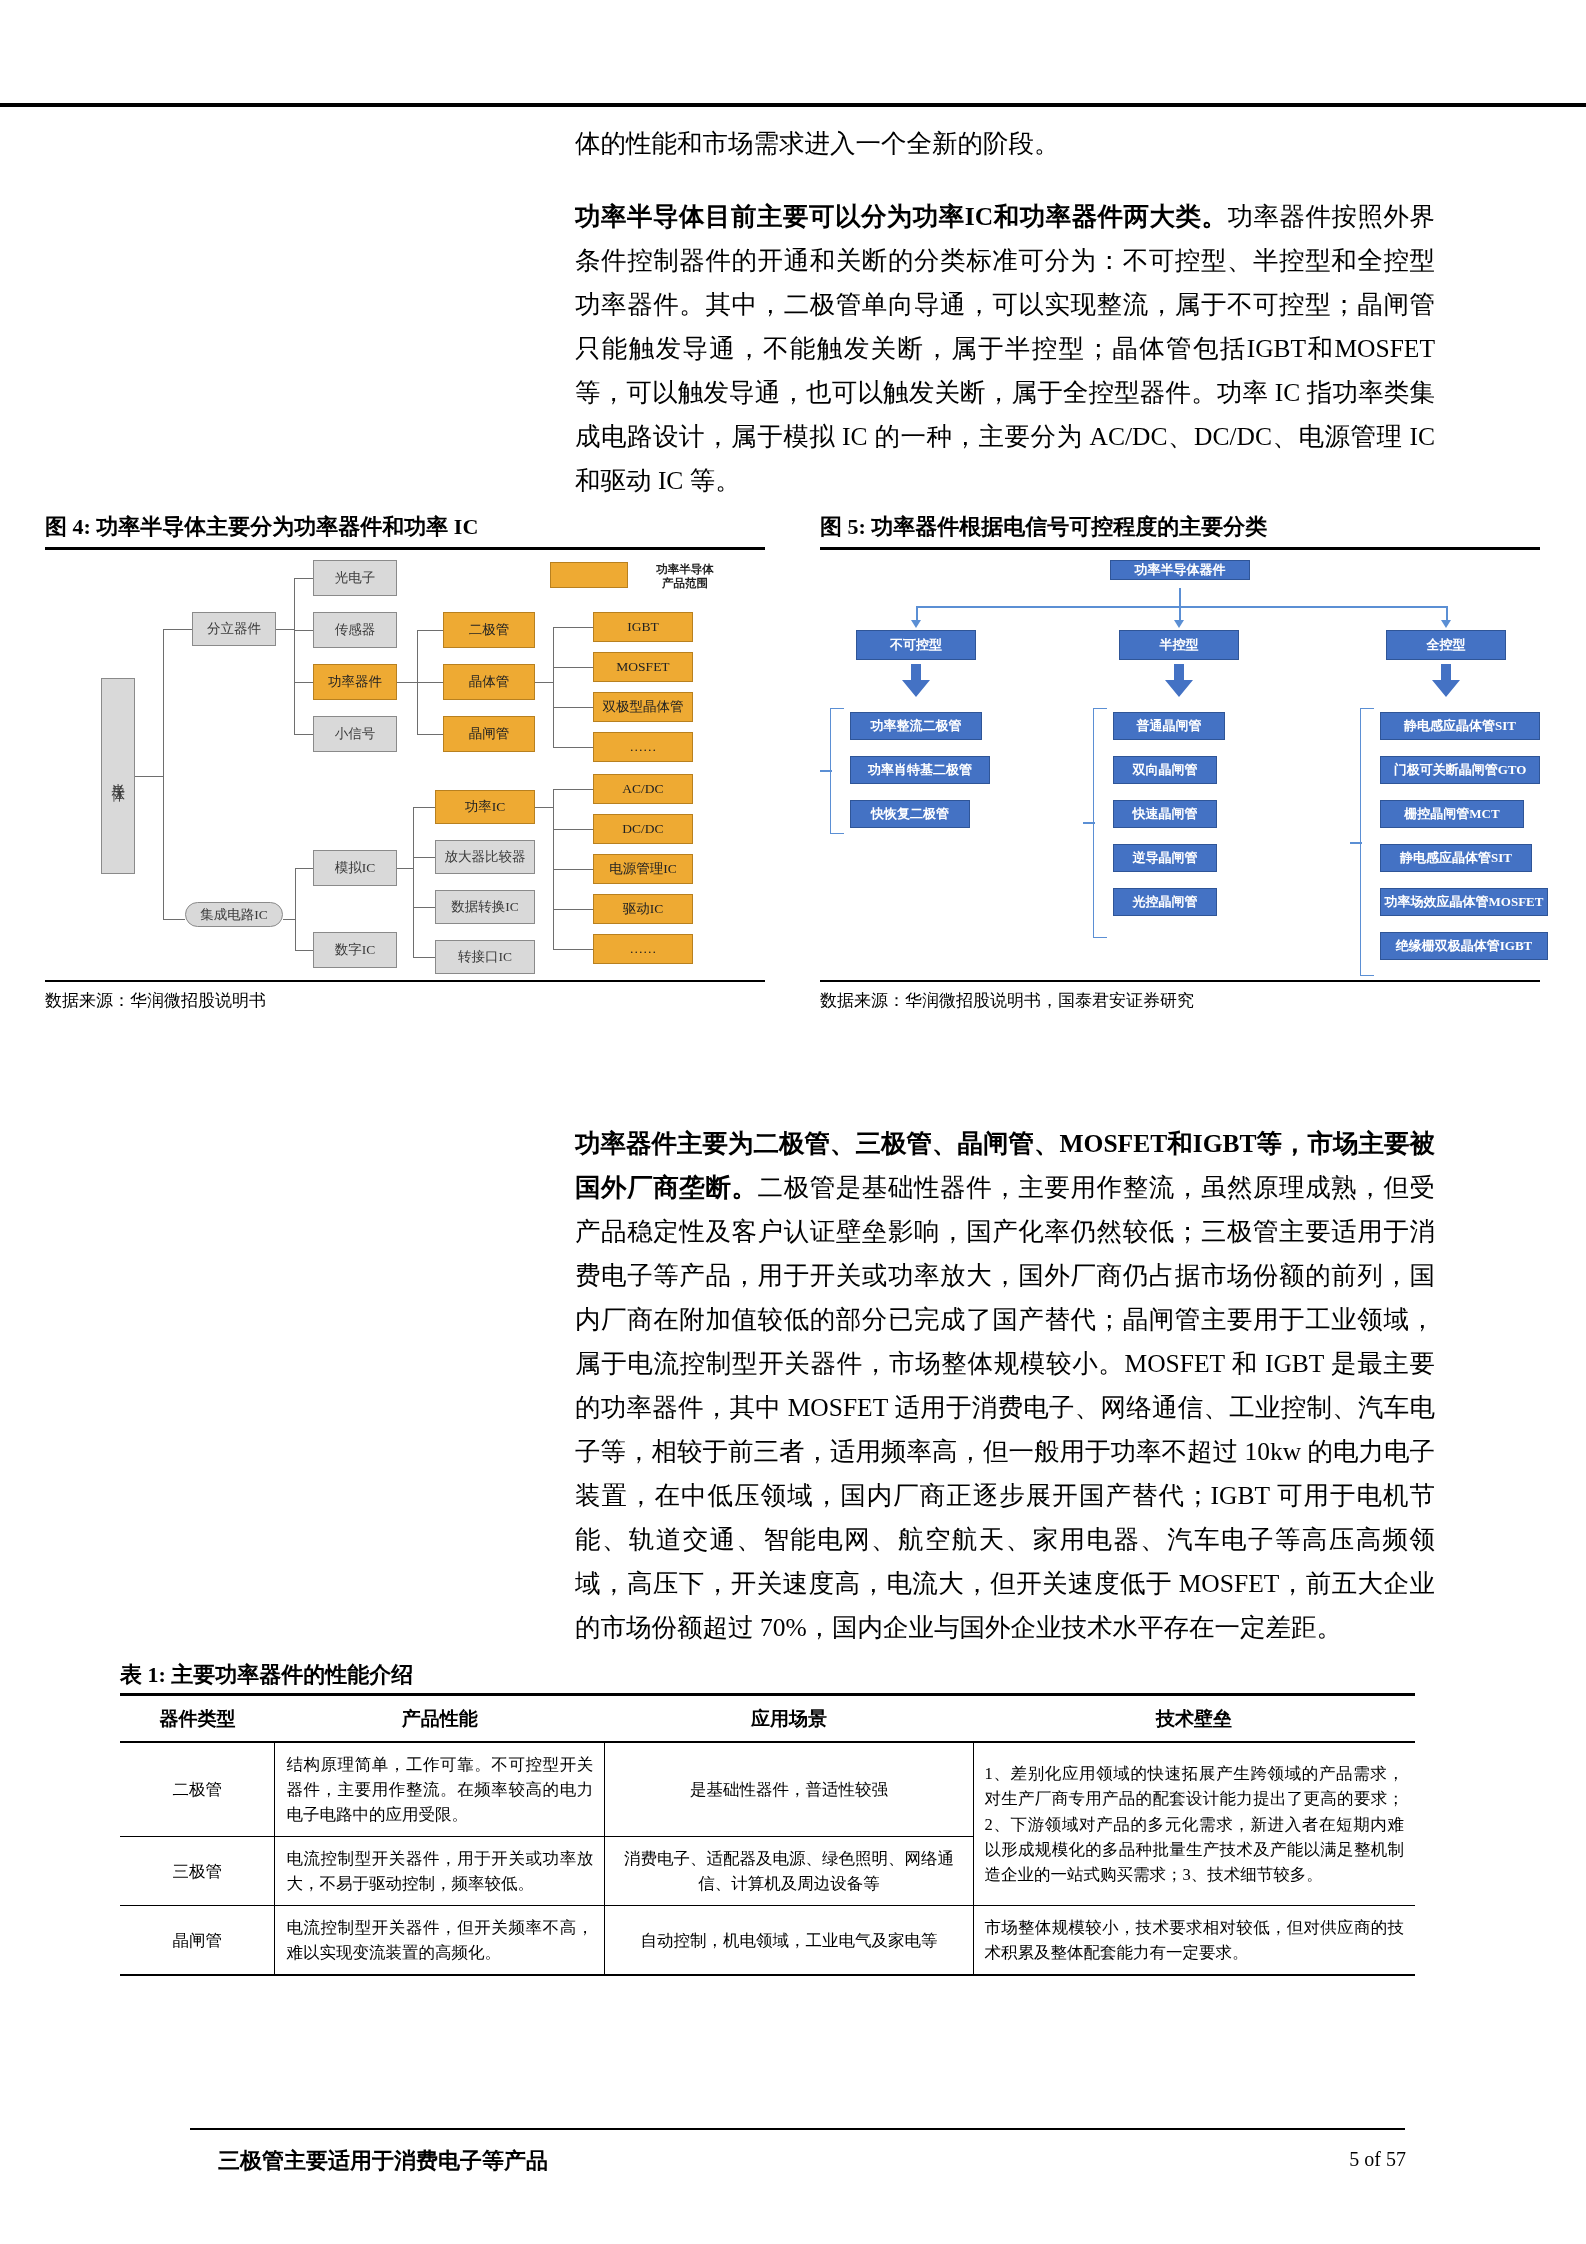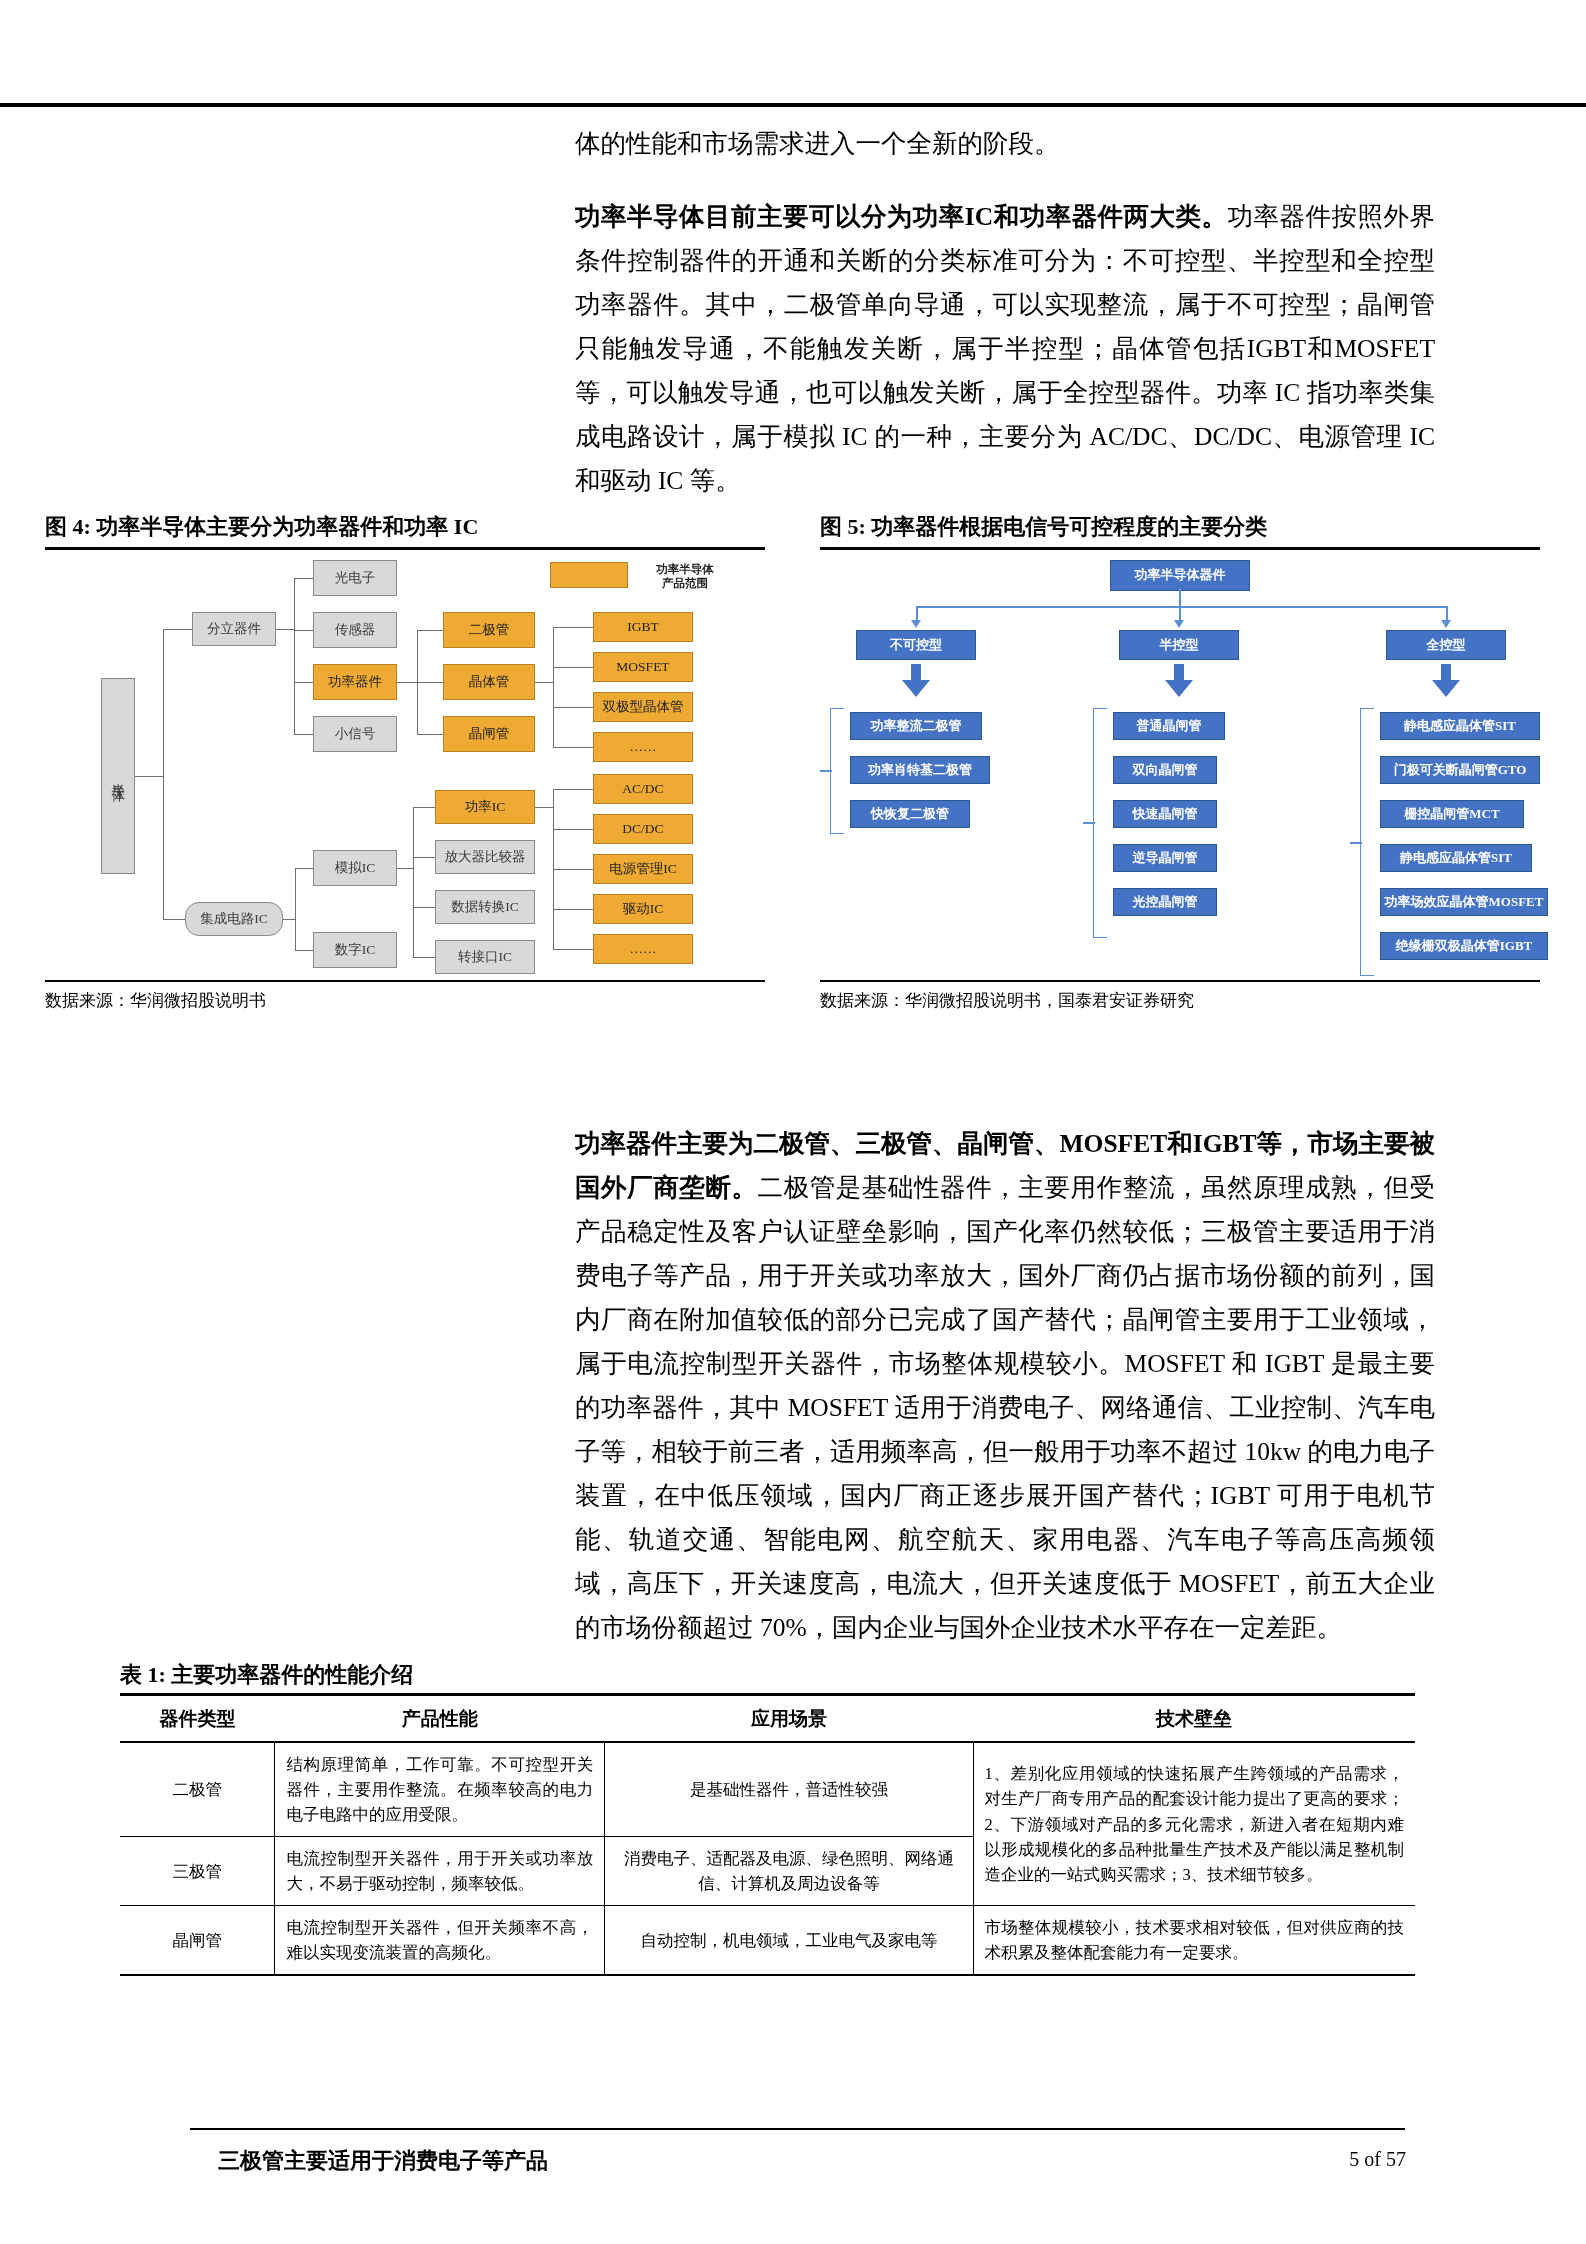--- a/index.html
+++ b/index.html
@@ -166,21 +166,21 @@
     <div class="fig-rule"></div>
 
     <div class="fig-body" style="height:430px;">
 
       <div class="nd org" style="left:505px;top:12px;width:78px;height:26px;"></div>
       <div class="legend-lbl" style="left:590px;top:12px;width:100px;">功率半导体<br>产品范围</div>
 
       <div class="nd vert" style="left:56px;top:128px;width:34px;height:196px;">半导体</div>
 
       <div class="nd" style="left:147px;top:62px;width:84px;height:34px;">分立器件</div>
-      <div class="nd" style="left:140px;top:352px;width:98px;height:34px;border-radius:14px;">集成电路IC</div>
+      <div class="nd" style="left:140px;top:352px;width:98px;height:25px;border-radius:14px;">集成电路IC</div>
 
       <div class="ln lnh" style="left:90px;top:226px;width:28px;"></div>
       <div class="ln lnv" style="left:118px;top:79px;height:290px;"></div>
       <div class="ln lnh" style="left:118px;top:79px;width:29px;"></div>
       <div class="ln lnh" style="left:118px;top:369px;width:22px;"></div>
 
       <div class="nd" style="left:268px;top:10px;width:84px;height:36px;">光电子</div>
       <div class="nd" style="left:268px;top:62px;width:84px;height:36px;">传感器</div>
       <div class="nd org" style="left:268px;top:114px;width:84px;height:36px;">功率器件</div>
       <div class="nd" style="left:268px;top:166px;width:84px;height:36px;">小信号</div>
@@ -255,21 +255,21 @@
 
   <div class="fig" style="left:820px;top:512px;width:720px;">
     <div class="fig-title">
       <span class="num">图 5:</span>
       <span>功率器件根据电信号可控程度的主要分类</span>
     </div>
     <div class="fig-rule"></div>
 
     <div class="fig-body" style="height:430px;">
 
-      <div class="bb" style="left:290px;top:10px;width:140px;height:31px;">功率半导体器件</div>
+      <div class="bb" style="left:290px;top:10px;width:140px;height:20px;">功率半导体器件</div>
 
       <div class="bl blv" style="left:359px;top:38px;height:18px;"></div>
       <div class="bl blh" style="left:96px;top:56px;width:530px;"></div>
       <div class="bl blv" style="left:96px;top:56px;height:16px;"></div>
       <div class="bl blv" style="left:359px;top:56px;height:16px;"></div>
       <div class="bl blv" style="left:626px;top:56px;height:16px;"></div>
       <div class="arrow-sm" style="left:90.5px;top:70px;"></div>
       <div class="arrow-sm" style="left:353.5px;top:70px;"></div>
       <div class="arrow-sm" style="left:620.5px;top:70px;"></div>
 

